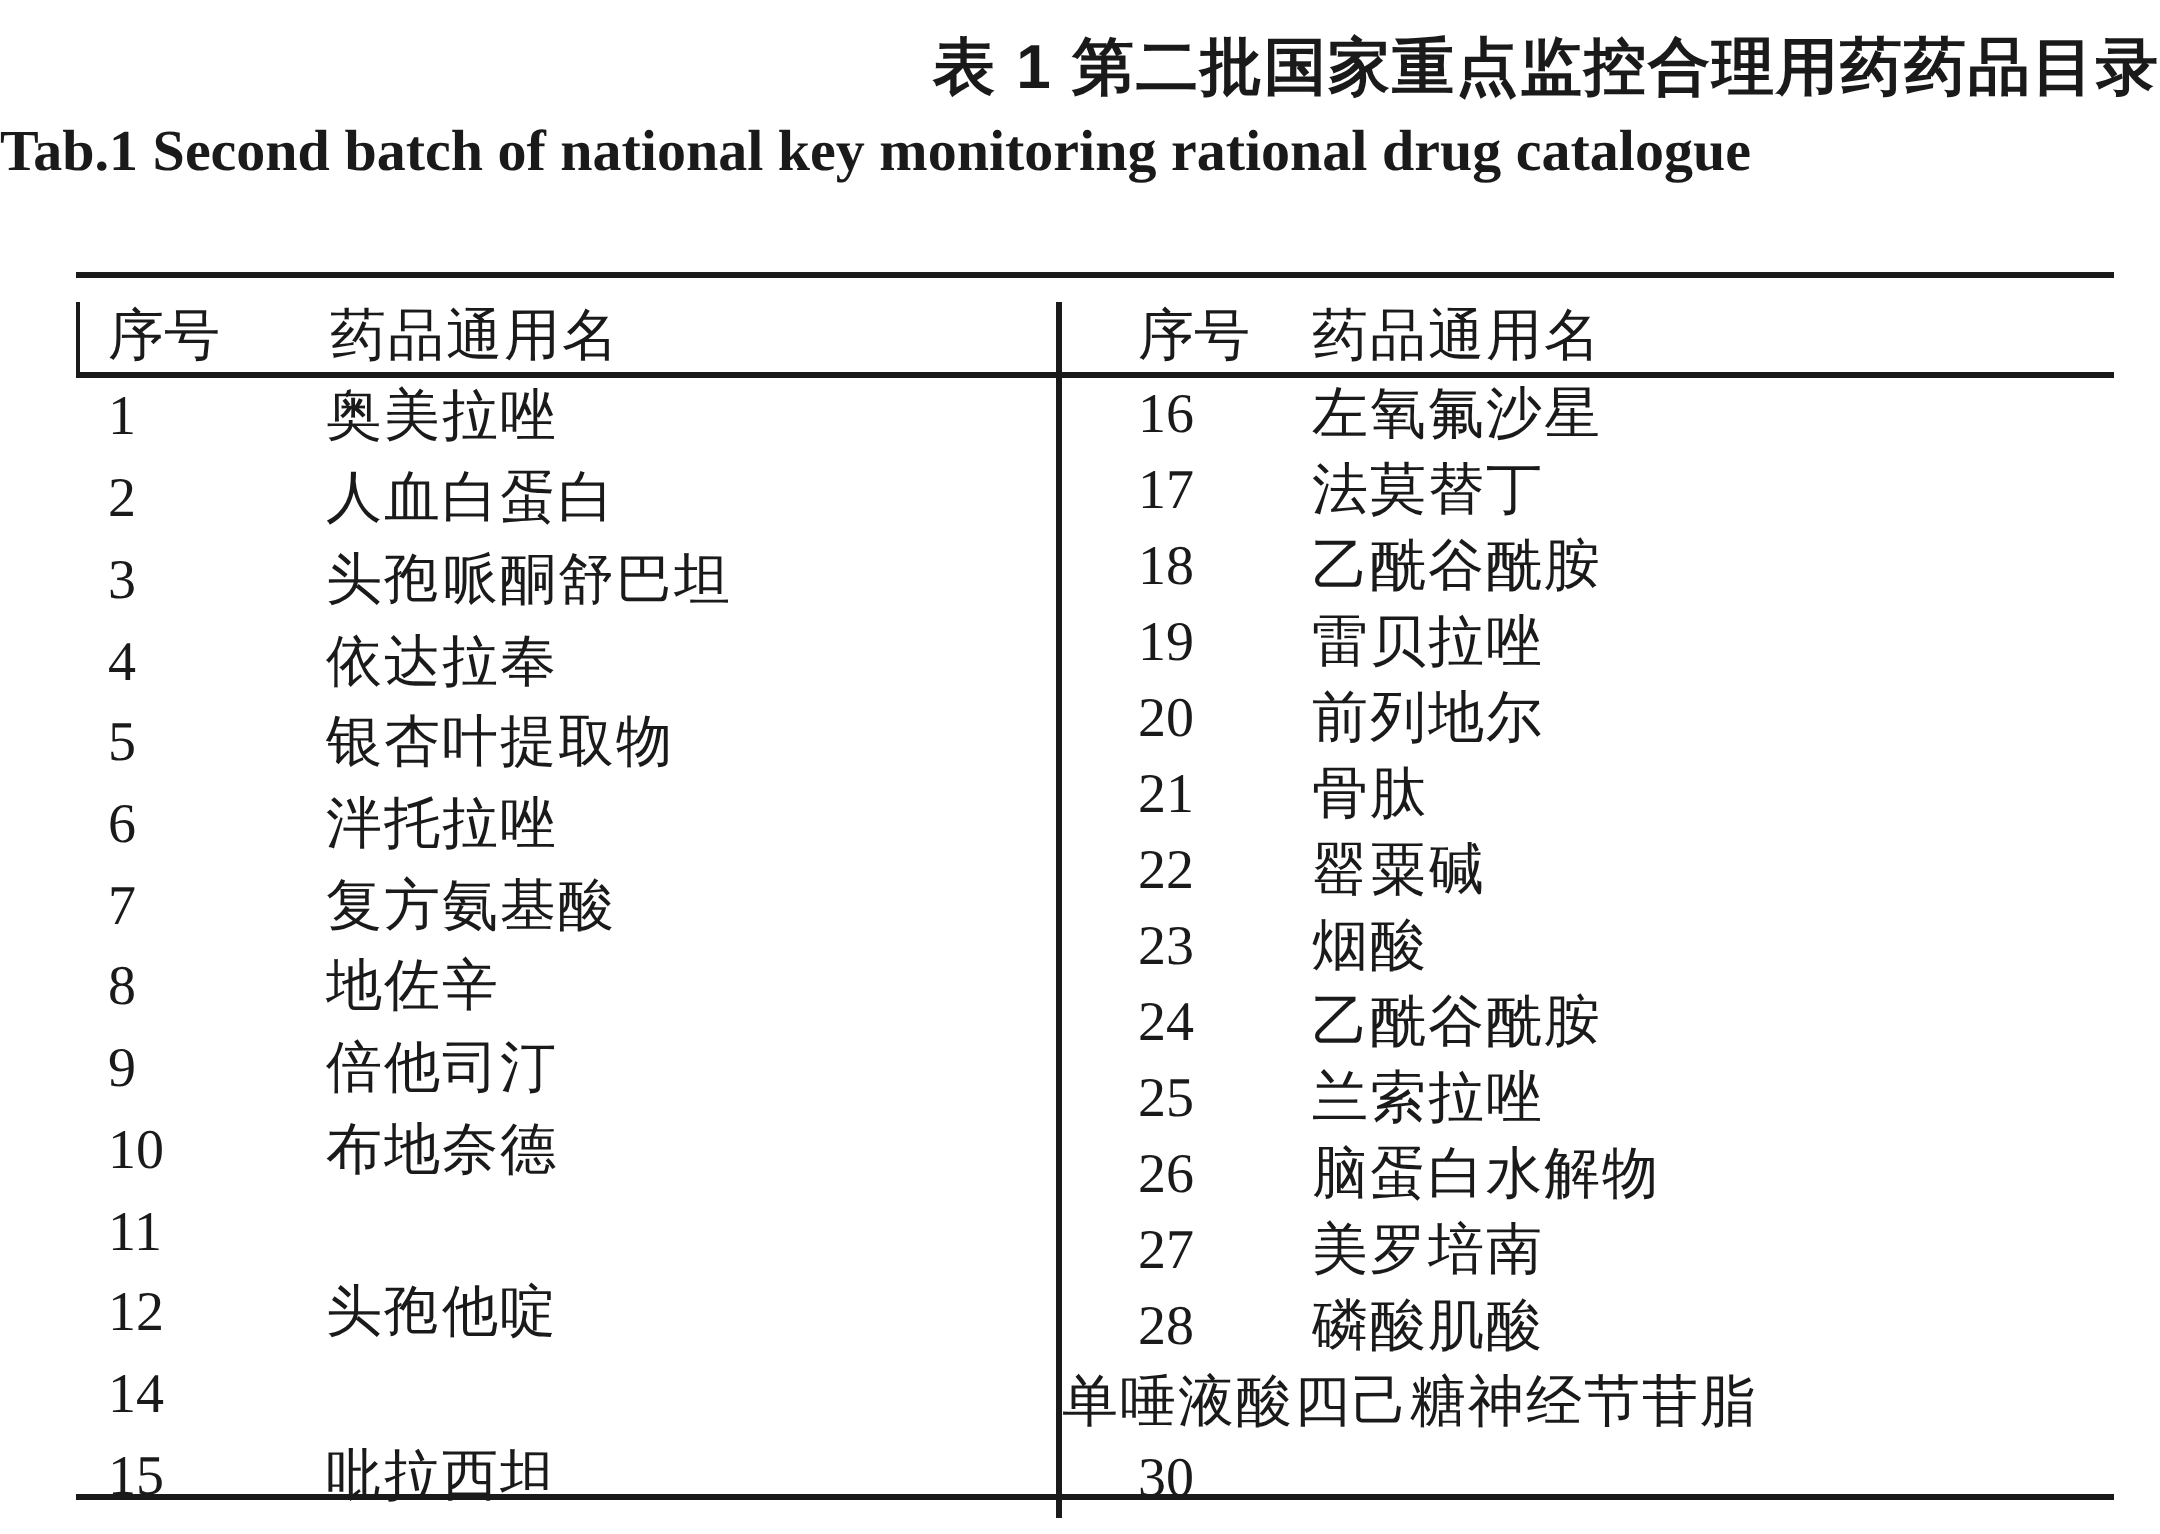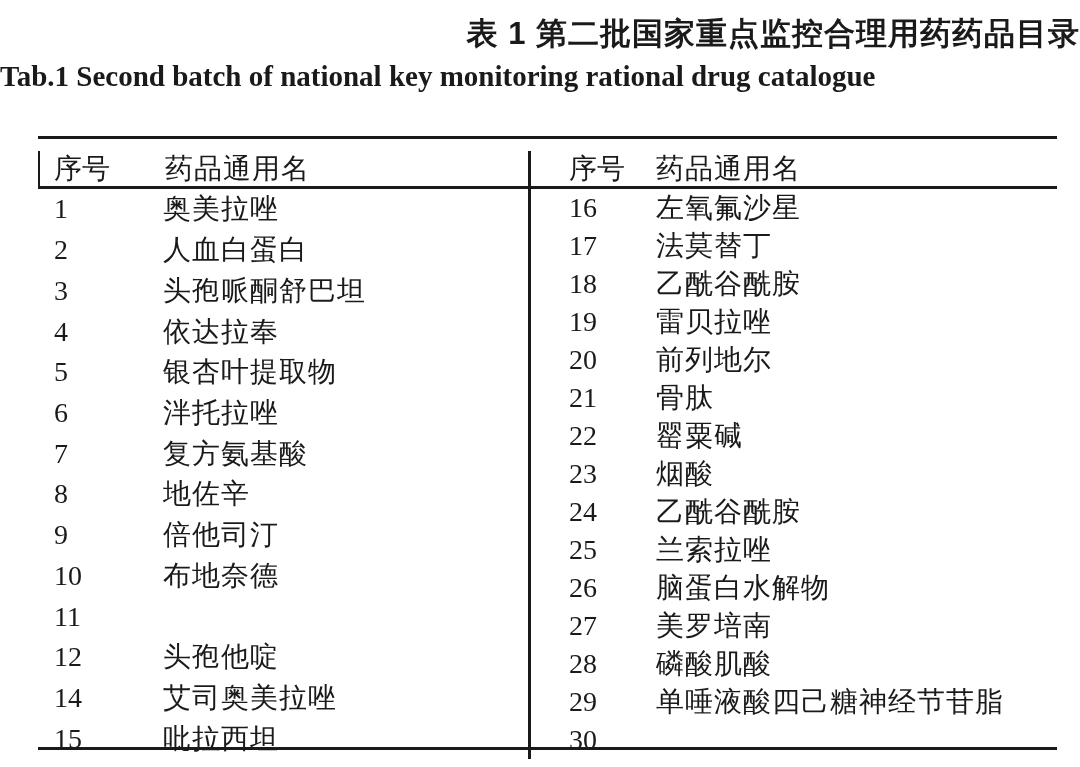--- a/index.html
+++ b/index.html
@@ -104,21 +104,20 @@
         </div>
         <div class="hrow">
           <span class="num">11</span>
         </div>
         <div class="hrow">
           <span class="num">12</span>
           <span class="name">头孢他啶</span>
         </div>
         <div class="hrow">
           <span class="num">14</span>
-          <span class="name">艾司奥美拉唑</span>
         </div>
         <div class="hrow">
           <span class="num">15</span>
           <span class="name">吡拉西坦</span>
         </div>
       </div>
   </div>
   <div class="half right">
     <div class="hrow header">
       <span class="num">序号</span>
@@ -171,21 +170,20 @@
         </div>
         <div class="hrow">
           <span class="num">27</span>
           <span class="name">美罗培南</span>
         </div>
         <div class="hrow">
           <span class="num">28</span>
           <span class="name">磷酸肌酸</span>
         </div>
         <div class="hrow">
-          <span class="num">29</span>
           <span class="name">单唾液酸四己糖神经节苷脂</span>
         </div>
         <div class="hrow">
           <span class="num">30</span>
         </div>
       </div>
   </div>
 </div>
 
 </body></html>

